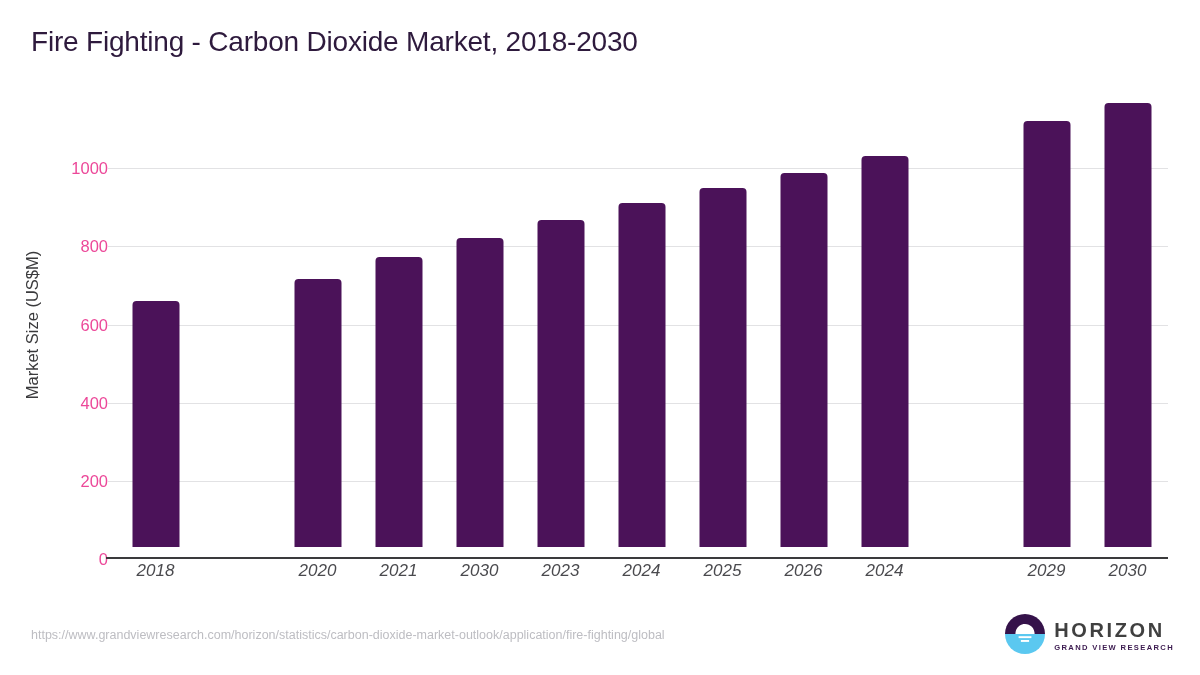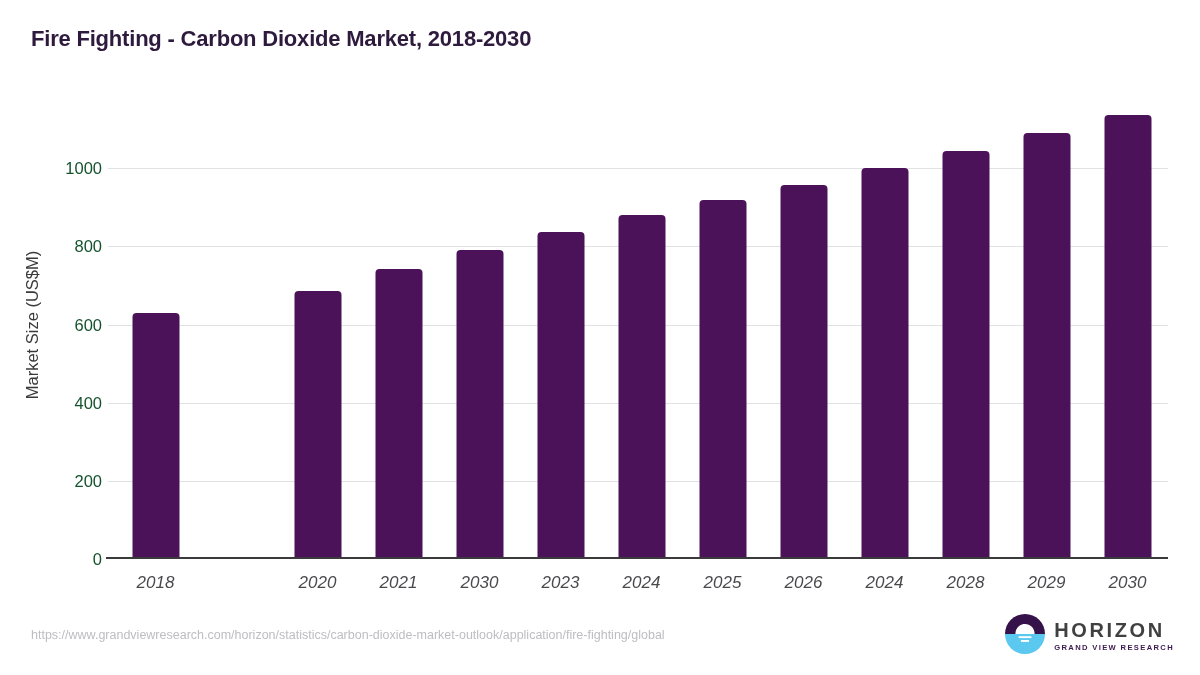--- a/index.html
+++ b/index.html
@@ -21,22 +21,22 @@
     border-radius: 6px;
     box-sizing: border-box;
     overflow: hidden;
   }
 
   
   #chart-title {
     position: absolute;
     left: 31px;
     top: 26px;
-    font-size: 22px;
-    font-weight: bold;
+    font-size: 28px;
+    font-weight: normal;
     color: #2E1A3D;
     letter-spacing: -0.2px;
     white-space: nowrap;
   }
 
   
   #plot-area {
     position: absolute;
     left: 115px;
     top: 90px;     
@@ -67,24 +67,24 @@
     bottom: 0;
     width: 1062px;
     height: 2px;
     background: #3A3A3C;
   }
 
   
   .ytick-label {
     position: absolute;
     right: 100%;
-    margin-right: 13px;
+    margin-right: 7px;
     transform: translateY(-50%);
     font-size: 16.5px;
-    color: #14532d;
+    color: #ec4899;
     white-space: nowrap;
   }
 
   
   #yaxis-title {
     position: absolute;
     left: 32px;
     top: 325px;
     transform: translate(-50%, -50%) rotate(-90deg);
     transform-origin: center center;
@@ -96,21 +96,21 @@
   
   #bars {
     position: absolute;
     left: 0;
     top: 0;
     right: 0;
     bottom: 0;
   }
   .bar-group {
     position: absolute;
-    bottom: 0;
+    bottom: 12px;
     width: 80.5px;
     height: 100%;
     font-style: italic;
   }
   .bar {
     position: absolute;
     bottom: 0;
     left: 50%;
     transform: translateX(-50%);
     width: 47px;
@@ -223,24 +223,20 @@
           <div class="bar" title="2025: 918" style="height: 358.785px; background: rgb(75, 18, 89);"></div>
           <div class="xtick-label">2025</div>
         </div>
         <div class="bar-group" style="left: 648px; width: 81px;">
           <div class="bar" title="2026: 957" style="height: 374.027px; background: rgb(75, 18, 89);"></div>
           <div class="xtick-label">2026</div>
         </div>
         <div class="bar-group" style="left: 729px; width: 81px;">
           <div class="bar" title="2027: 1000" style="height: 390.833px; background: rgb(75, 18, 89);"></div>
           <div class="xtick-label">2024</div>
-        </div>
-        <div class="bar-group" style="left: 810px; width: 81px;">
-          <div class="bar" title="2028: 1044" style="height: 408.03px; background: rgb(75, 18, 89);"></div>
-          <div class="xtick-label">2028</div>
         </div>
         <div class="bar-group" style="left: 891px; width: 81px;">
           <div class="bar" title="2029: 1090" style="height: 426.008px; background: rgb(75, 18, 89);"></div>
           <div class="xtick-label">2029</div>
         </div>
         <div class="bar-group" style="left: 972px; width: 81px;">
           <div class="bar" title="2030: 1135" style="height: 443.596px; background: rgb(75, 18, 89);"></div>
           <div class="xtick-label">2030</div>
         </div>
       </div>

